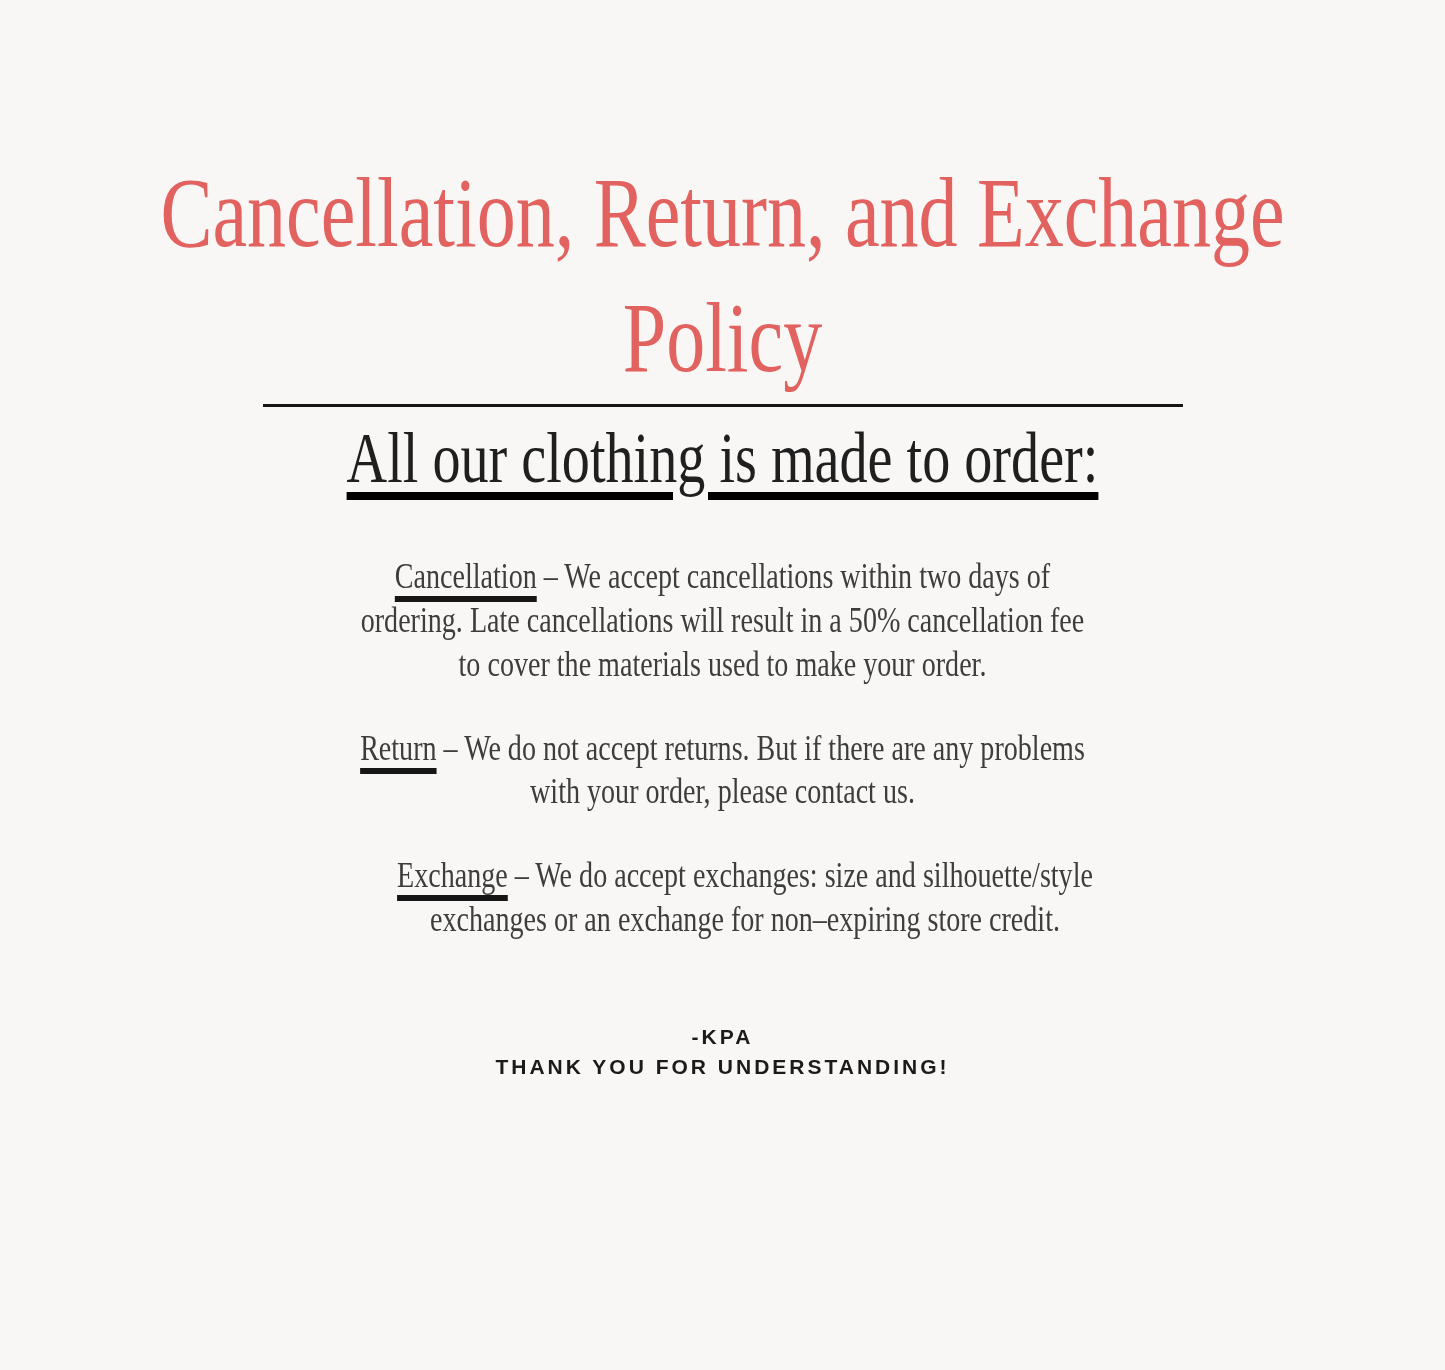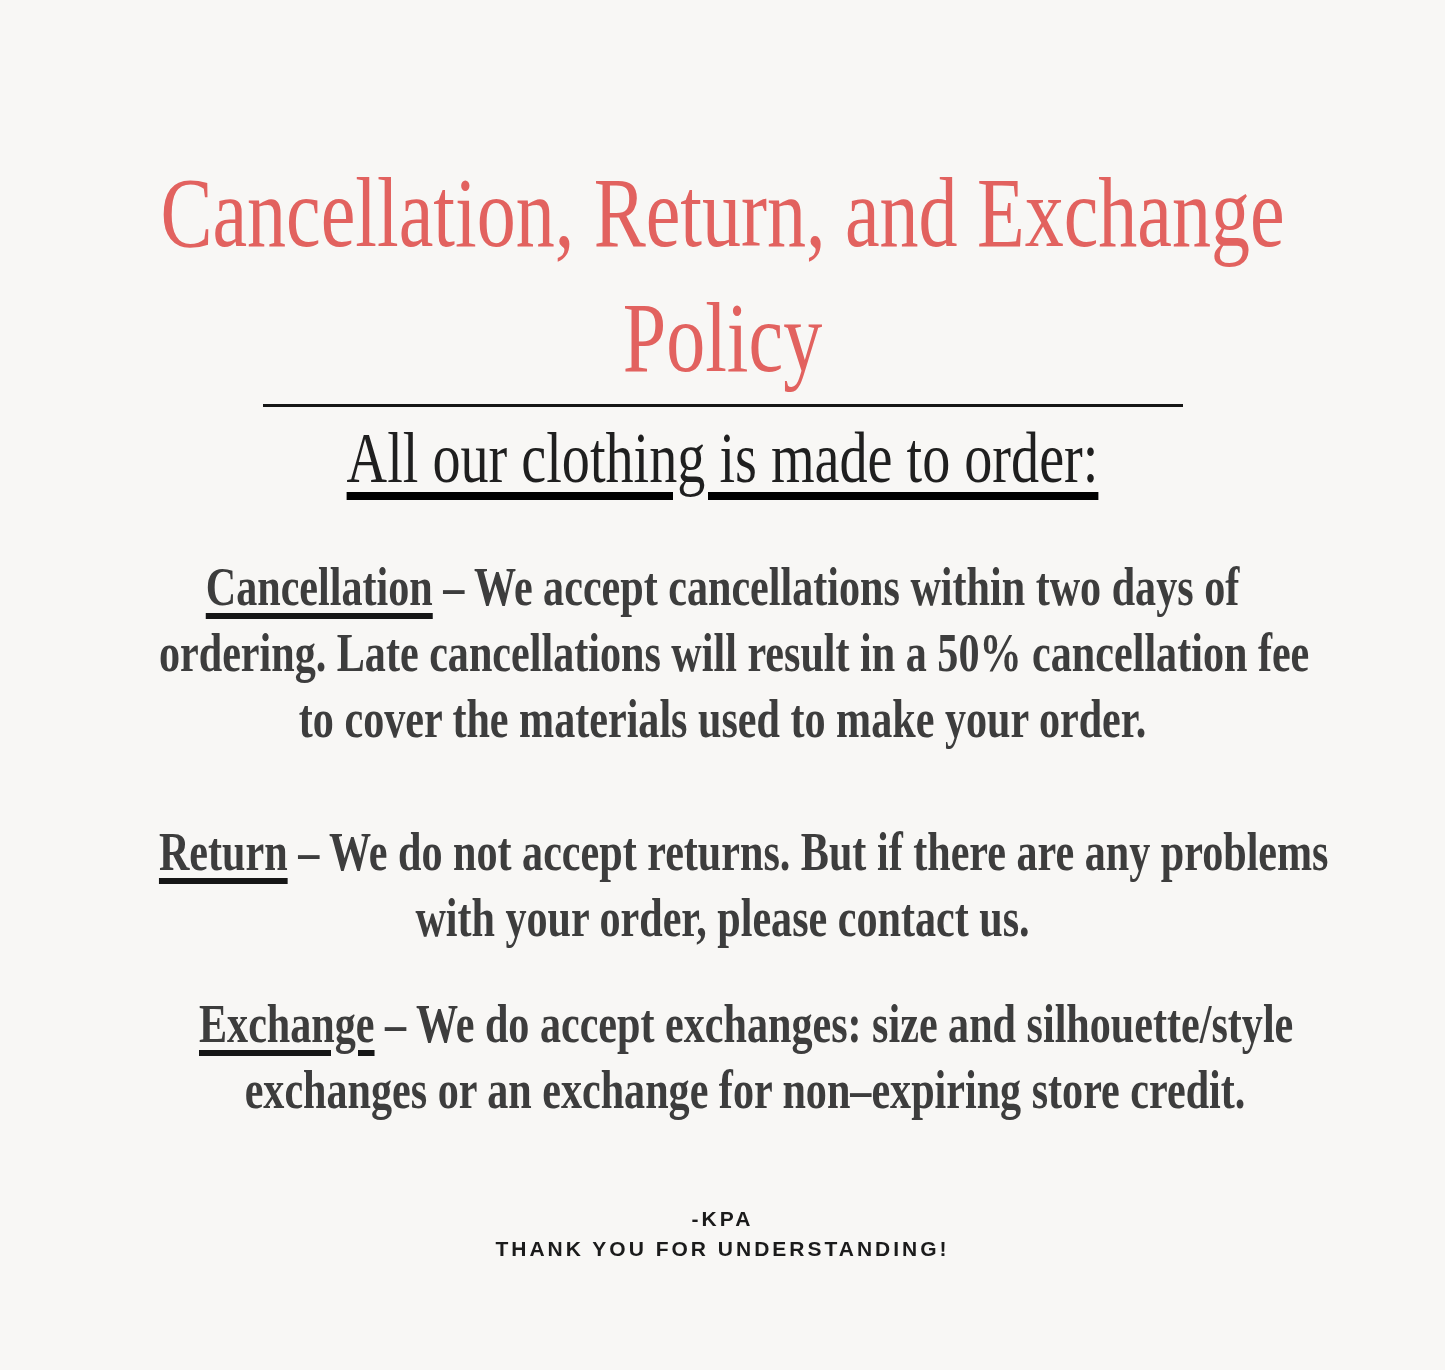--- a/index.html
+++ b/index.html
@@ -50,26 +50,26 @@
     transform-origin: 50% 50%;
     white-space: nowrap;
     text-decoration: underline;
     text-decoration-thickness: 8px;
     text-decoration-color: #000000;
     text-underline-offset: 10px;
     text-decoration-skip-ink: auto;
   }
   .section {
     color: var(--body-text);
-    font-size: 54px;
-    font-weight: 700;
+    font-size: 36px;
+    font-weight: 400;
     line-height: 1.22;
   }
   .section-1 { margin-top: 55px; }
-  .section-2 { margin-top: 68px; }
+  .section-2 { margin-top: 40px; }
   .section-3 { margin-top: 40px; margin-left: 45px; }
   .line {
     transform: scaleX(0.78);
     transform-origin: 50% 50%;
     white-space: nowrap;
   }
   .heading {
     text-decoration: underline;
     text-decoration-thickness: 6px;
     text-decoration-color: var(--ink);

